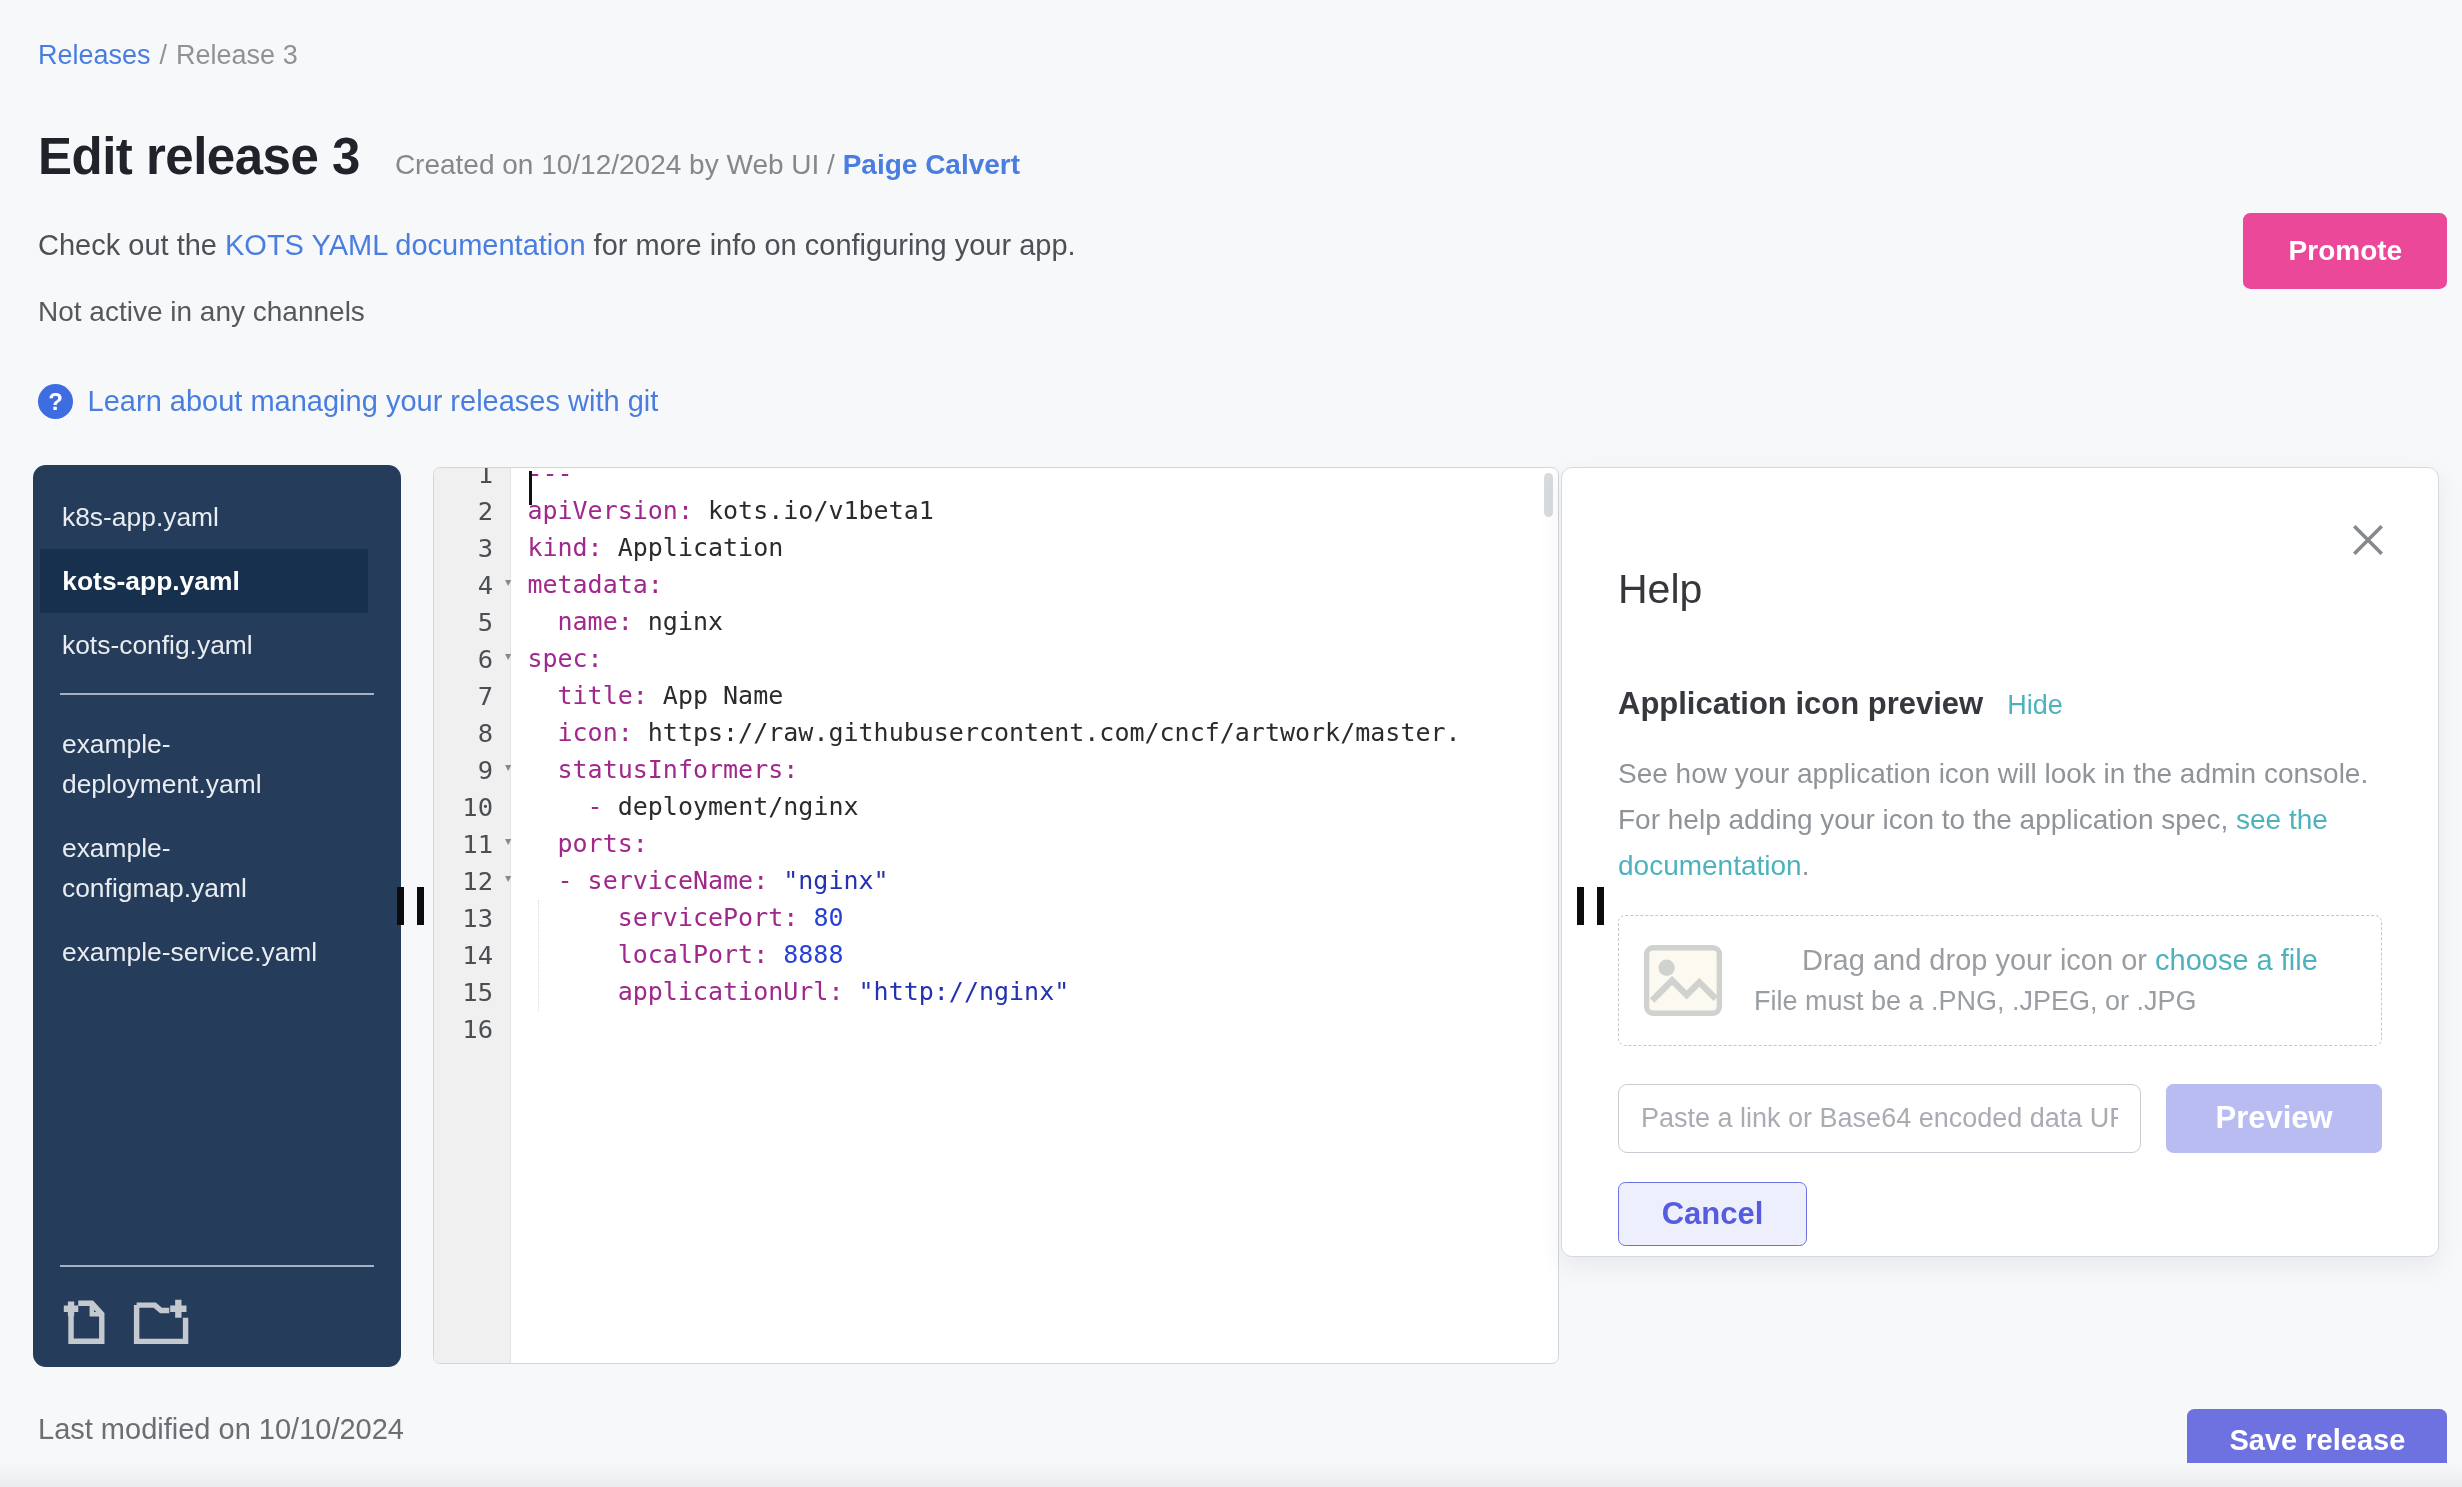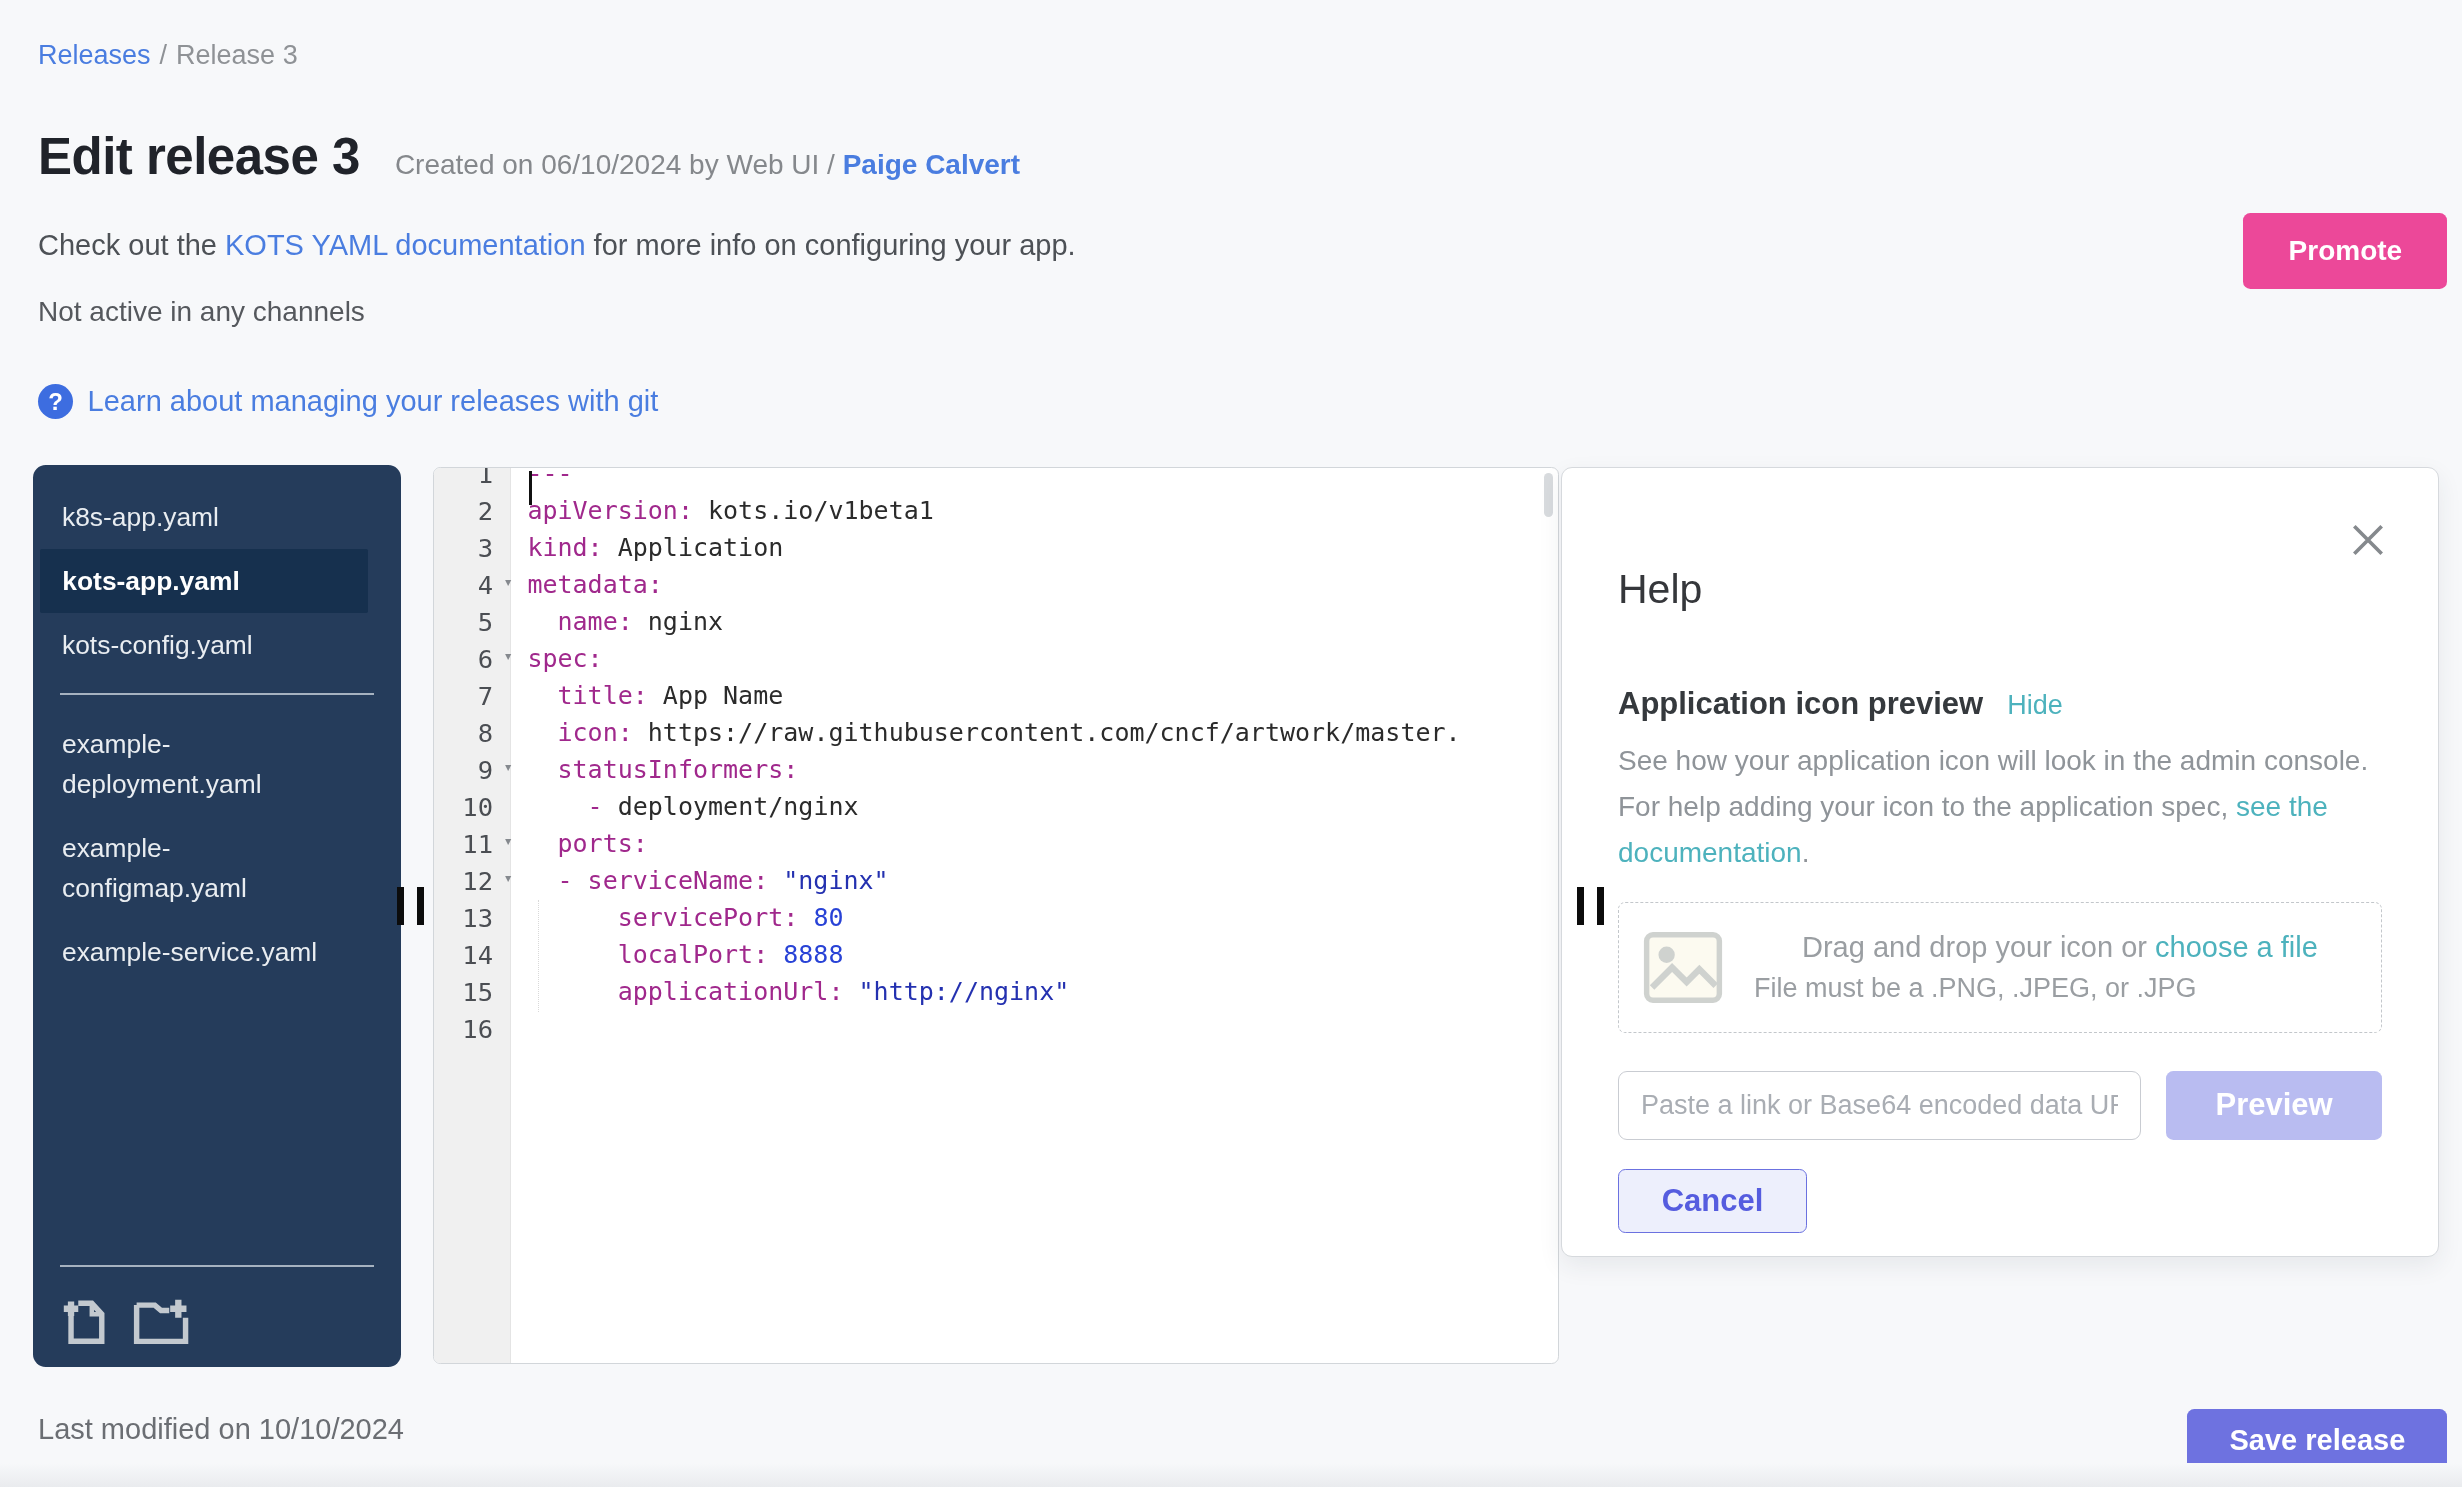--- a/index.html
+++ b/index.html
@@ -94,21 +94,21 @@
     position:absolute; left:1561px; top:467px; width:878px; height:790px;
     background:#fff; border:1.8px solid #d6d9dd; border-radius:11px;
     box-shadow:0 9px 24px rgba(40,50,70,0.08); overflow:hidden; z-index:20;
     padding:0 56px;
   }
   .hp-close { position:absolute; right:49px; top:51px; width:42px; height:42px; cursor:pointer; }
   .hp-title { margin-top:98px; font-size:41px; font-weight:500; color:#35373b; }
   .hp-section-row { margin-top:73px; display:flex; align-items:baseline; gap:24px; }
   .hp-section-title { font-size:31px; font-weight:700; color:#35393d; }
   .hp-hide { font-size:27px; color:#4db2bd; cursor:pointer; }
-  .hp-desc { margin-top:16px; font-size:28px; line-height:46px; color:#8f9499; max-width:756px; }
+  .hp-desc { margin-top:29px; font-size:28px; line-height:46px; color:#8f9499; max-width:756px; }
   .hp-desc .teal { cursor:pointer; }
 
   .dropzone {
     margin-top:25.5px; height:131px; border:1.8px dashed #c3c7cb; border-radius:7.3px;
     display:flex; align-items:center; padding:0 24px; gap:31px; background:#fff; cursor:pointer;
   }
   .dz-text .dz-main { font-size:29px; color:#9a9ea2;margin-left:48px; }
   .dz-text .dz-main .teal { cursor:pointer; }
   .dz-text .dz-sub { font-size:27px; color:#9a9ea2; margin-top:9px; }
 
@@ -149,21 +149,21 @@
 </head>
 <body>
 
 <div class="breadcrumb">
   <a>Releases</a><span class="sep">/</span><span>Release 3</span>
 </div>
 
 <div class="title-row">
   <div class="page-title">Edit release 3</div>
   <div class="created-line">
-    <span>Created on 06/10/2024 by Web UI /</span>
+    <span>Created on 10/12/2024 by Web UI /</span>
     <span class="author">Paige Calvert</span>
   </div>
 </div>
 
 <div class="docs-line"><span>Check out the </span><span class="doclink">KOTS YAML documentation</span><span> for more info on configuring your app.</span></div>
 
 <div class="channel-status">Not active in any channels</div>
 
 <button class="promote-btn">Promote</button>
 

